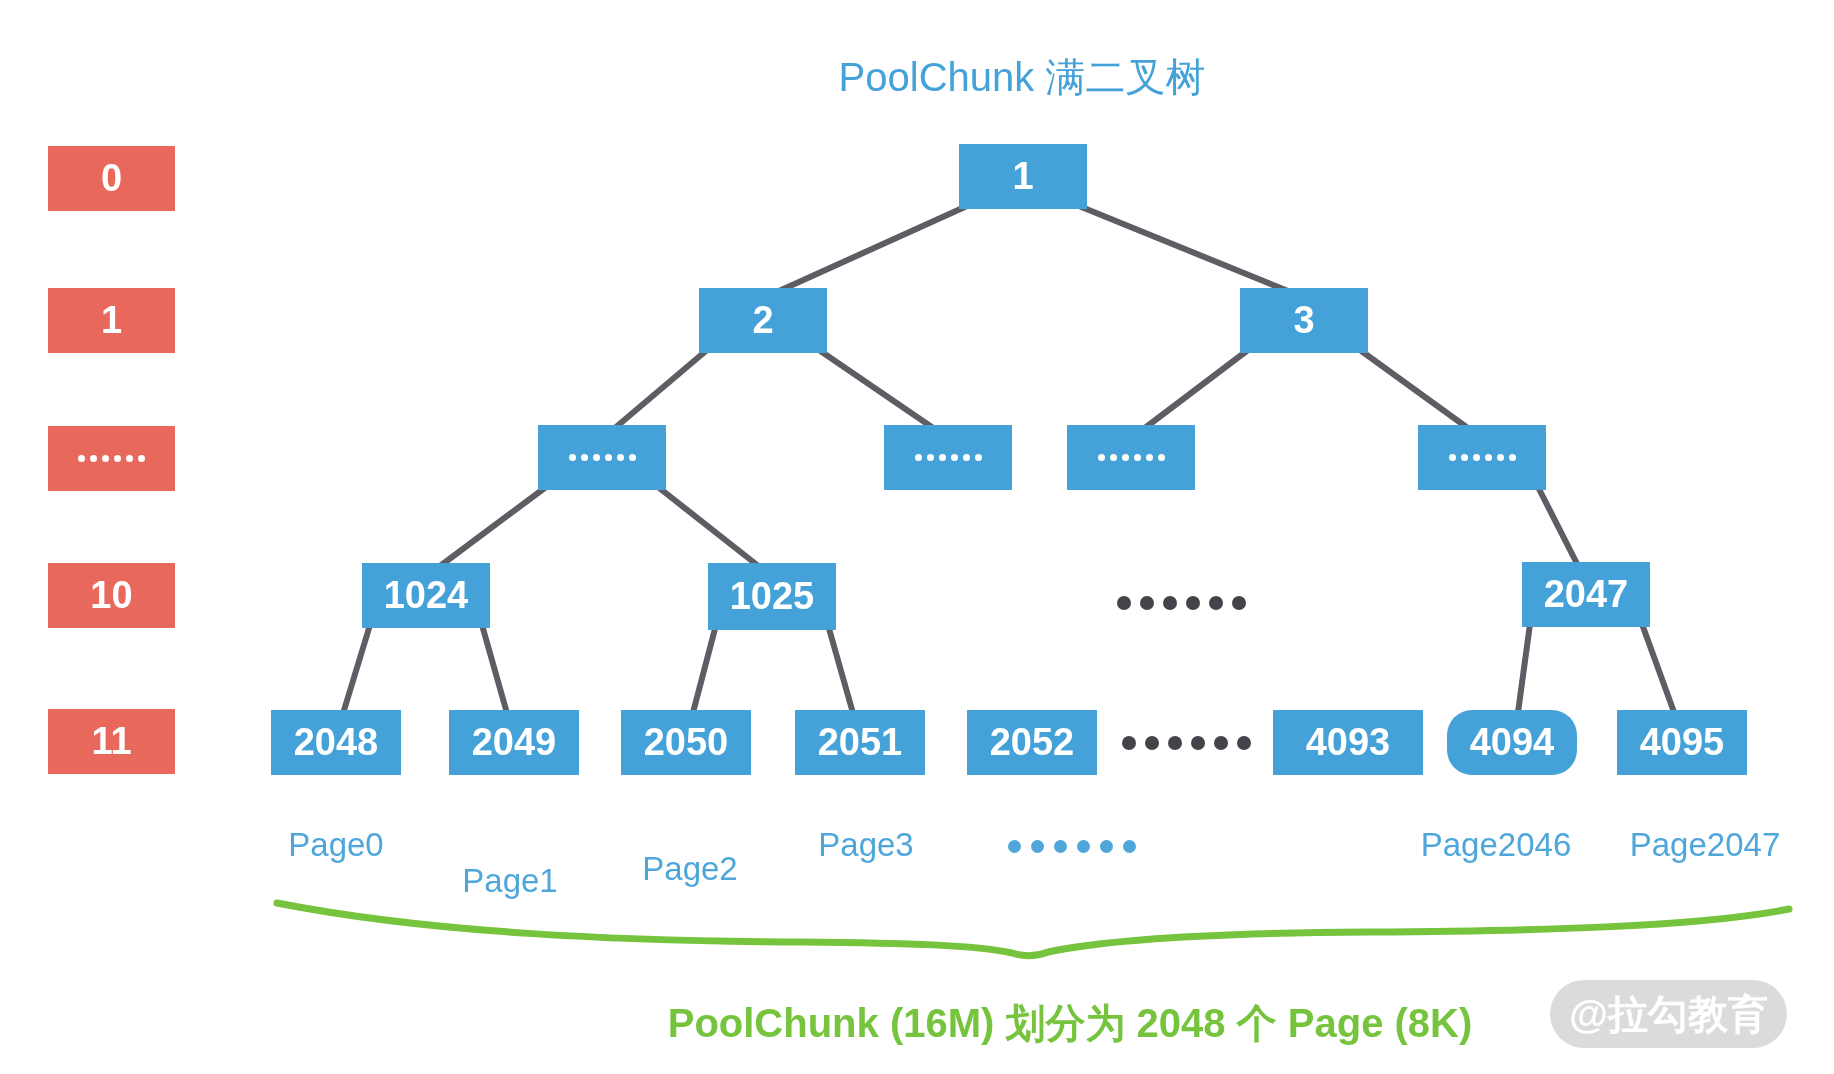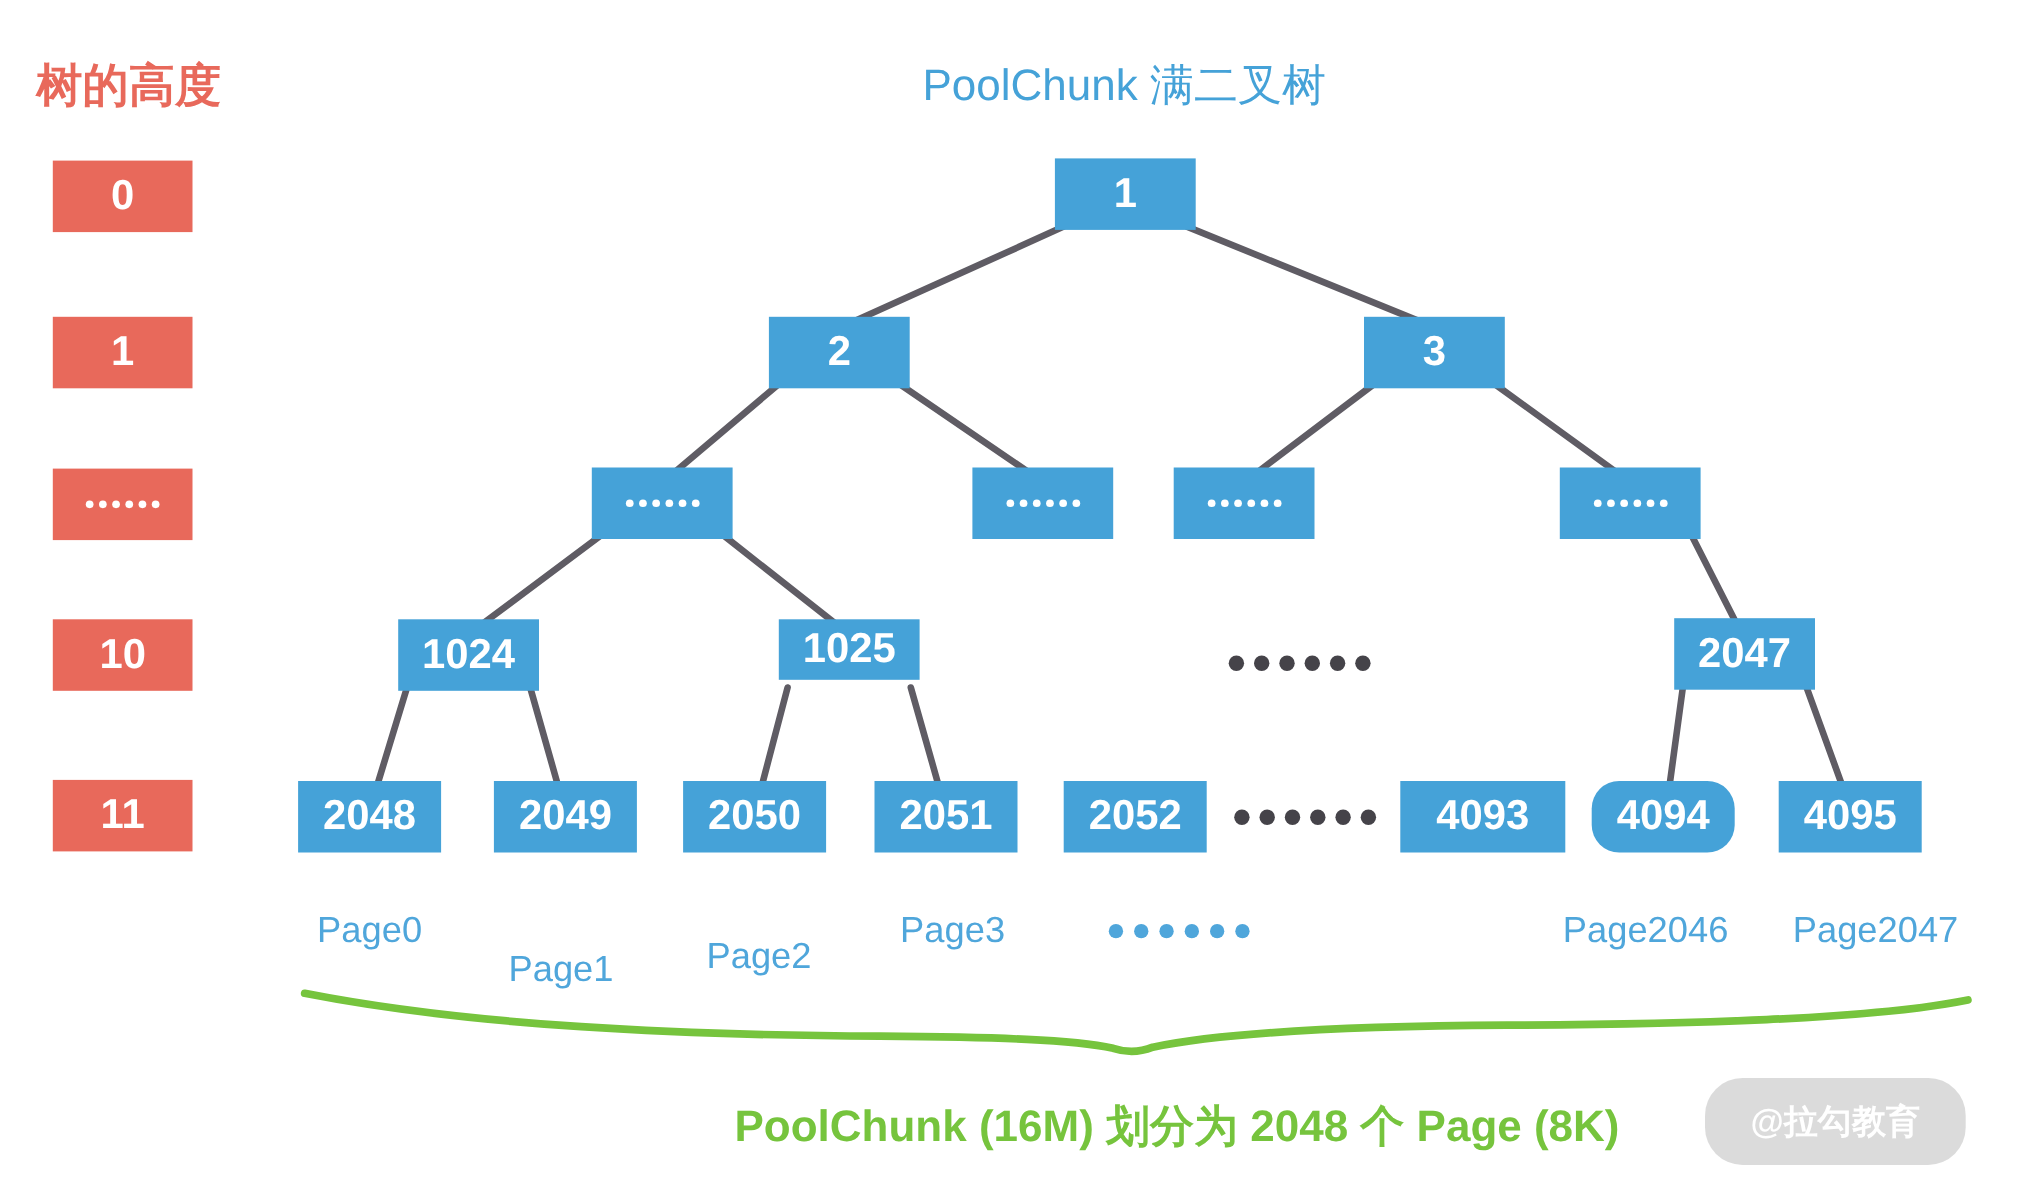--- a/index.html
+++ b/index.html
@@ -38,24 +38,24 @@
   .dot-blue{background:var(--page-blue);}
   .page-label{
     position:absolute;transform:translateX(-50%);
     color:var(--page-blue);font-size:33px;font-weight:normal;white-space:nowrap;
   }
   .caption{
     position:absolute;top:996px;left:1070px;transform:translateX(-50%);
     color:var(--green);font-size:40px;font-weight:bold;white-space:nowrap;
   }
   .watermark{
-    position:absolute;left:1550px;top:980px;width:237px;height:79px;
+    position:absolute;left:1550px;top:980px;width:237px;height:68px;
     background:var(--wm-bg);border-radius:34px;
     display:flex;align-items:center;justify-content:center;
-    color:var(--wm-text);font-size:31px;font-weight:600;opacity:0.92;white-space:nowrap;
+    color:var(--wm-text);font-size:40px;font-weight:600;opacity:0.92;white-space:nowrap;
   }
 </style>
 </head>
 <body>
 
 <div id="canvas">
 
   <svg id="edges">
       <line x1="967" y1="206" x2="779" y2="291"></line>
       <line x1="1079" y1="206" x2="1288" y2="291"></line>
@@ -76,21 +76,20 @@
 
   <svg id="brace-svg">
     <path id="brace" d="M 277 903
          C 430 933, 620 941, 800 942
          C 910 943, 975 945, 1012 953
          Q 1030 959, 1048 952
          C 1100 941, 1200 933, 1370 932
          C 1530 931, 1700 927, 1789 909"></path>
   </svg>
 
-  <div class="height-title">树的高度</div>
   <div class="title">PoolChunk 满二叉树</div>
 
   <div id="height-boxes">
       <div class="hbox" style="top: 146px;">0</div>
       <div class="hbox" style="top: 288px;">1</div>
       <div class="hbox" style="top: 426px;">
         <span class="dots-wrap">
           <span class="wdot"></span>
           <span class="wdot"></span>
           <span class="wdot"></span>
@@ -140,21 +139,21 @@
         <span class="dots-wrap">
           <span class="wdot"></span>
           <span class="wdot"></span>
           <span class="wdot"></span>
           <span class="wdot"></span>
           <span class="wdot"></span>
           <span class="wdot"></span>
         </span>
       </div>
       <div class="node" style="left: 362px; top: 563px; width: 128px; height: 65px;">1024</div>
-      <div class="node" style="left: 708px; top: 563px; width: 128px; height: 55px;">1025</div>
+      <div class="node" style="left: 708px; top: 563px; width: 128px; height: 67px;">1025</div>
       <div class="node" style="left: 1522px; top: 562px; width: 128px; height: 65px;">2047</div>
       <div class="node" style="left: 271px; top: 710px; width: 130px; height: 65px;">2048</div>
       <div class="node" style="left: 449px; top: 710px; width: 130px; height: 65px;">2049</div>
       <div class="node" style="left: 621px; top: 710px; width: 130px; height: 65px;">2050</div>
       <div class="node" style="left: 795px; top: 710px; width: 130px; height: 65px;">2051</div>
       <div class="node" style="left: 967px; top: 710px; width: 130px; height: 65px;">2052</div>
       <div class="node" style="left: 1273px; top: 710px; width: 150px; height: 65px;">4093</div>
       <div class="node" style="left: 1447px; top: 710px; width: 130px; height: 65px; border-radius: 25px;">4094</div>
       <div class="node" style="left: 1617px; top: 710px; width: 130px; height: 65px; text-align: right;">4095</div>
     </div>

